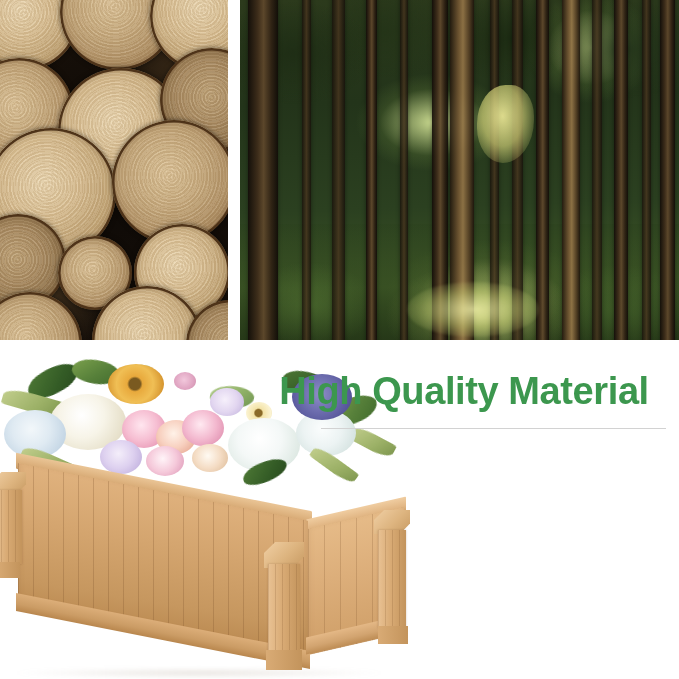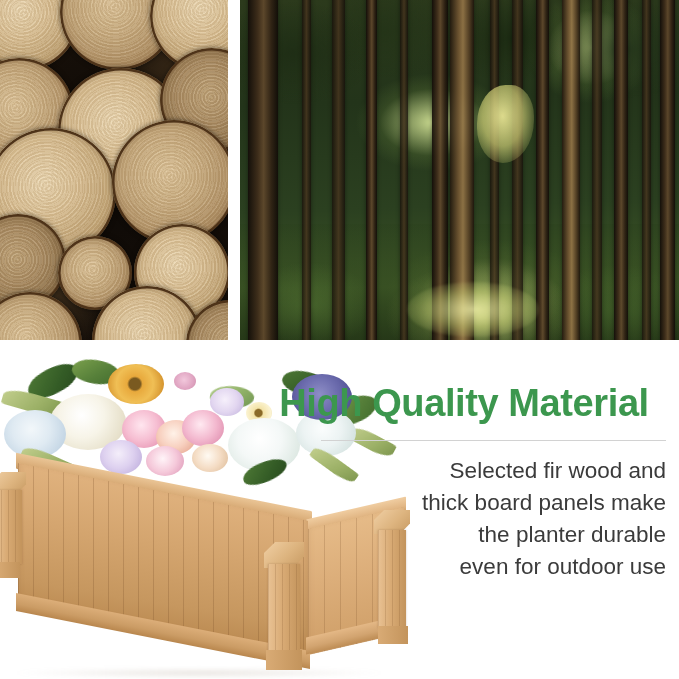--- a/index.html
+++ b/index.html
@@ -182,21 +182,21 @@
   }
 
   .text-block {
     position: absolute;
     left: 262px;
     top: 32px;
     width: 404px;
     text-align: right;
   }
   .headline {
-    margin: 12px;
+    margin: 0;
     font-family: "Liberation Sans", sans-serif;
     font-size: 38px;
     font-weight: bold;
     letter-spacing: -0.4px;
     color: #3c974e;
     line-height: 1.05;
     text-align: center;
     white-space: nowrap;
   }
   .divider {
@@ -455,20 +455,16 @@
 
         <div class="post-cap" style="left:384px; top:56px;  width:36px; height:24px;"></div>
         <div class="post" style="left:388px; top:76px;  width:28px; height:98px;"></div>
         <div class="foot" style="left:388px; top:172px; width:30px; height:18px;"></div>
       </div>
     </div>
 
     <div class="text-block">
       <h1 class="headline">High Quality Material</h1>
       <div class="divider"></div>
-      <p class="body-copy">Selected fir wood and
-thick board panels make
-the planter durable
-even for outdoor use</p>
     </div>
 
   </div>
 </div>
 
 </body></html>

